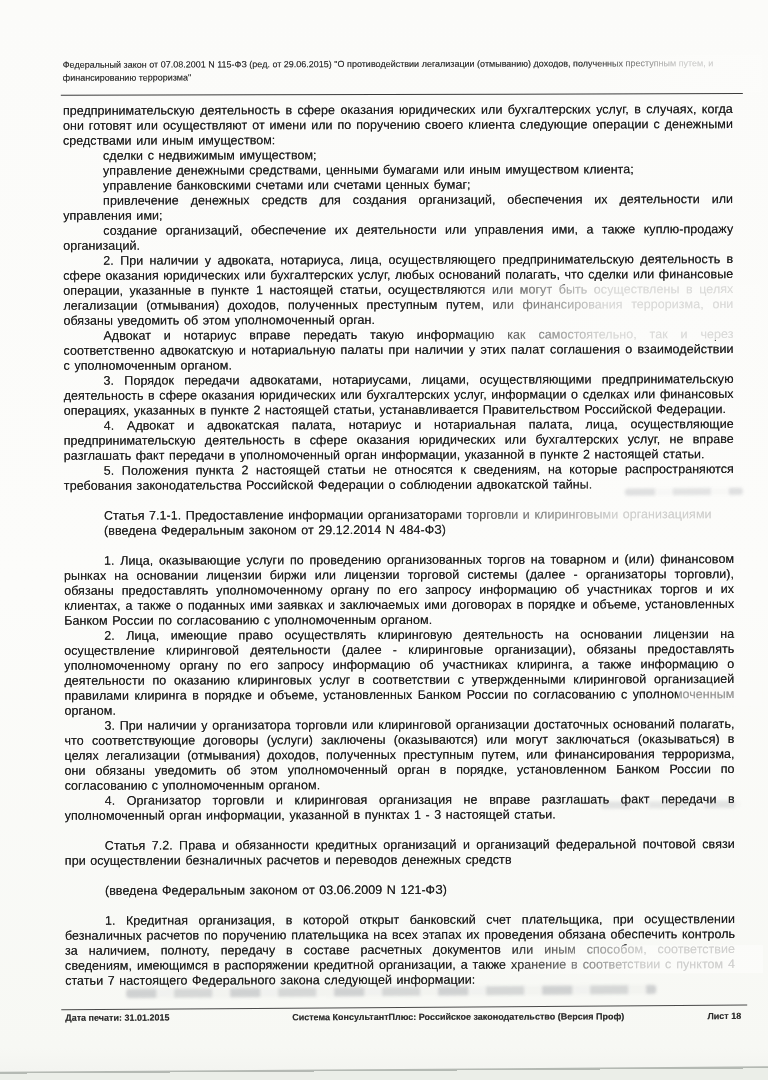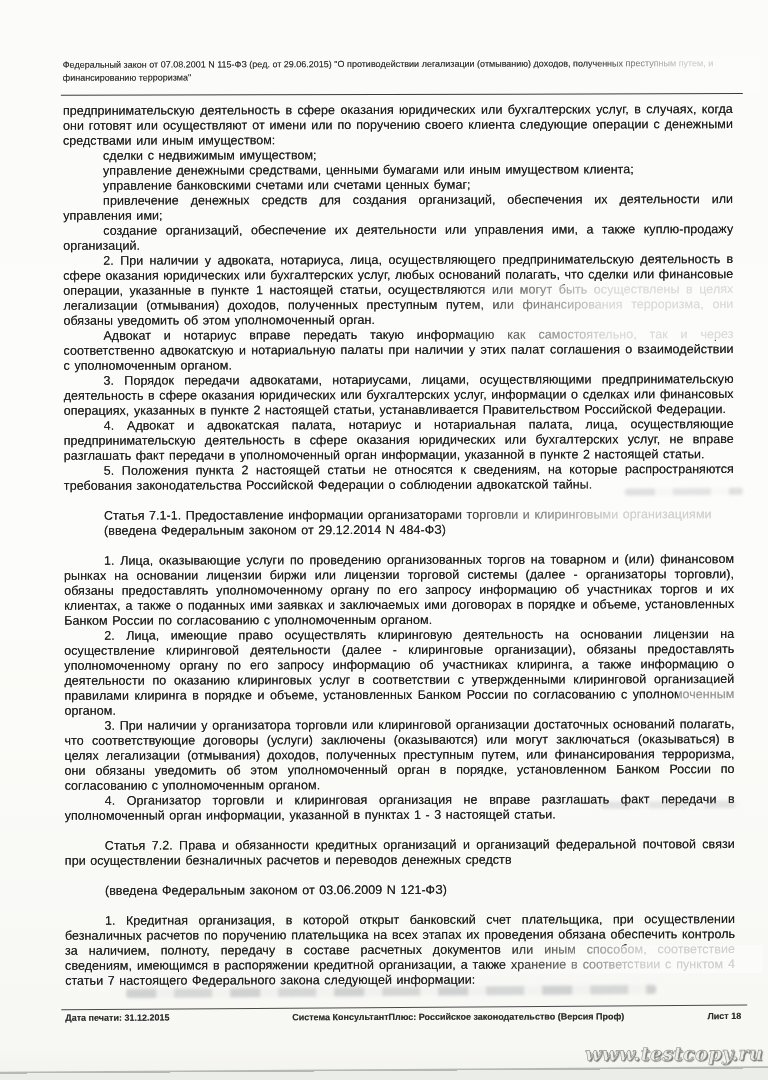--- a/index.html
+++ b/index.html
@@ -138,23 +138,22 @@
     <div class="fade fade-klir"></div>
     <div class="fade fade-last"></div>
 
     <div class="ghost ghost-tainy"></div>
     <div class="ghost ghost-p4"></div>
     <div class="ghost ghost-bottom"></div>
 
     <div class="footer-rule"></div>
 
     <div class="doc-footer">
-      <span class="footer-left">Дата печати: 31.12.2015</span>
+      <span class="footer-left">Дата печати: 31.01.2015</span>
       <span class="footer-center">Система КонсультантПлюс: Российское законодательство (Версия Проф)</span>
       <span class="footer-right">Лист 18</span>
     </div>
 
-    <div class="watermark">www.testcopy.ru</div>
 
     <div class="scan-bottom-edge"></div>
 
   </div>
 </div>
 
 </body></html>

